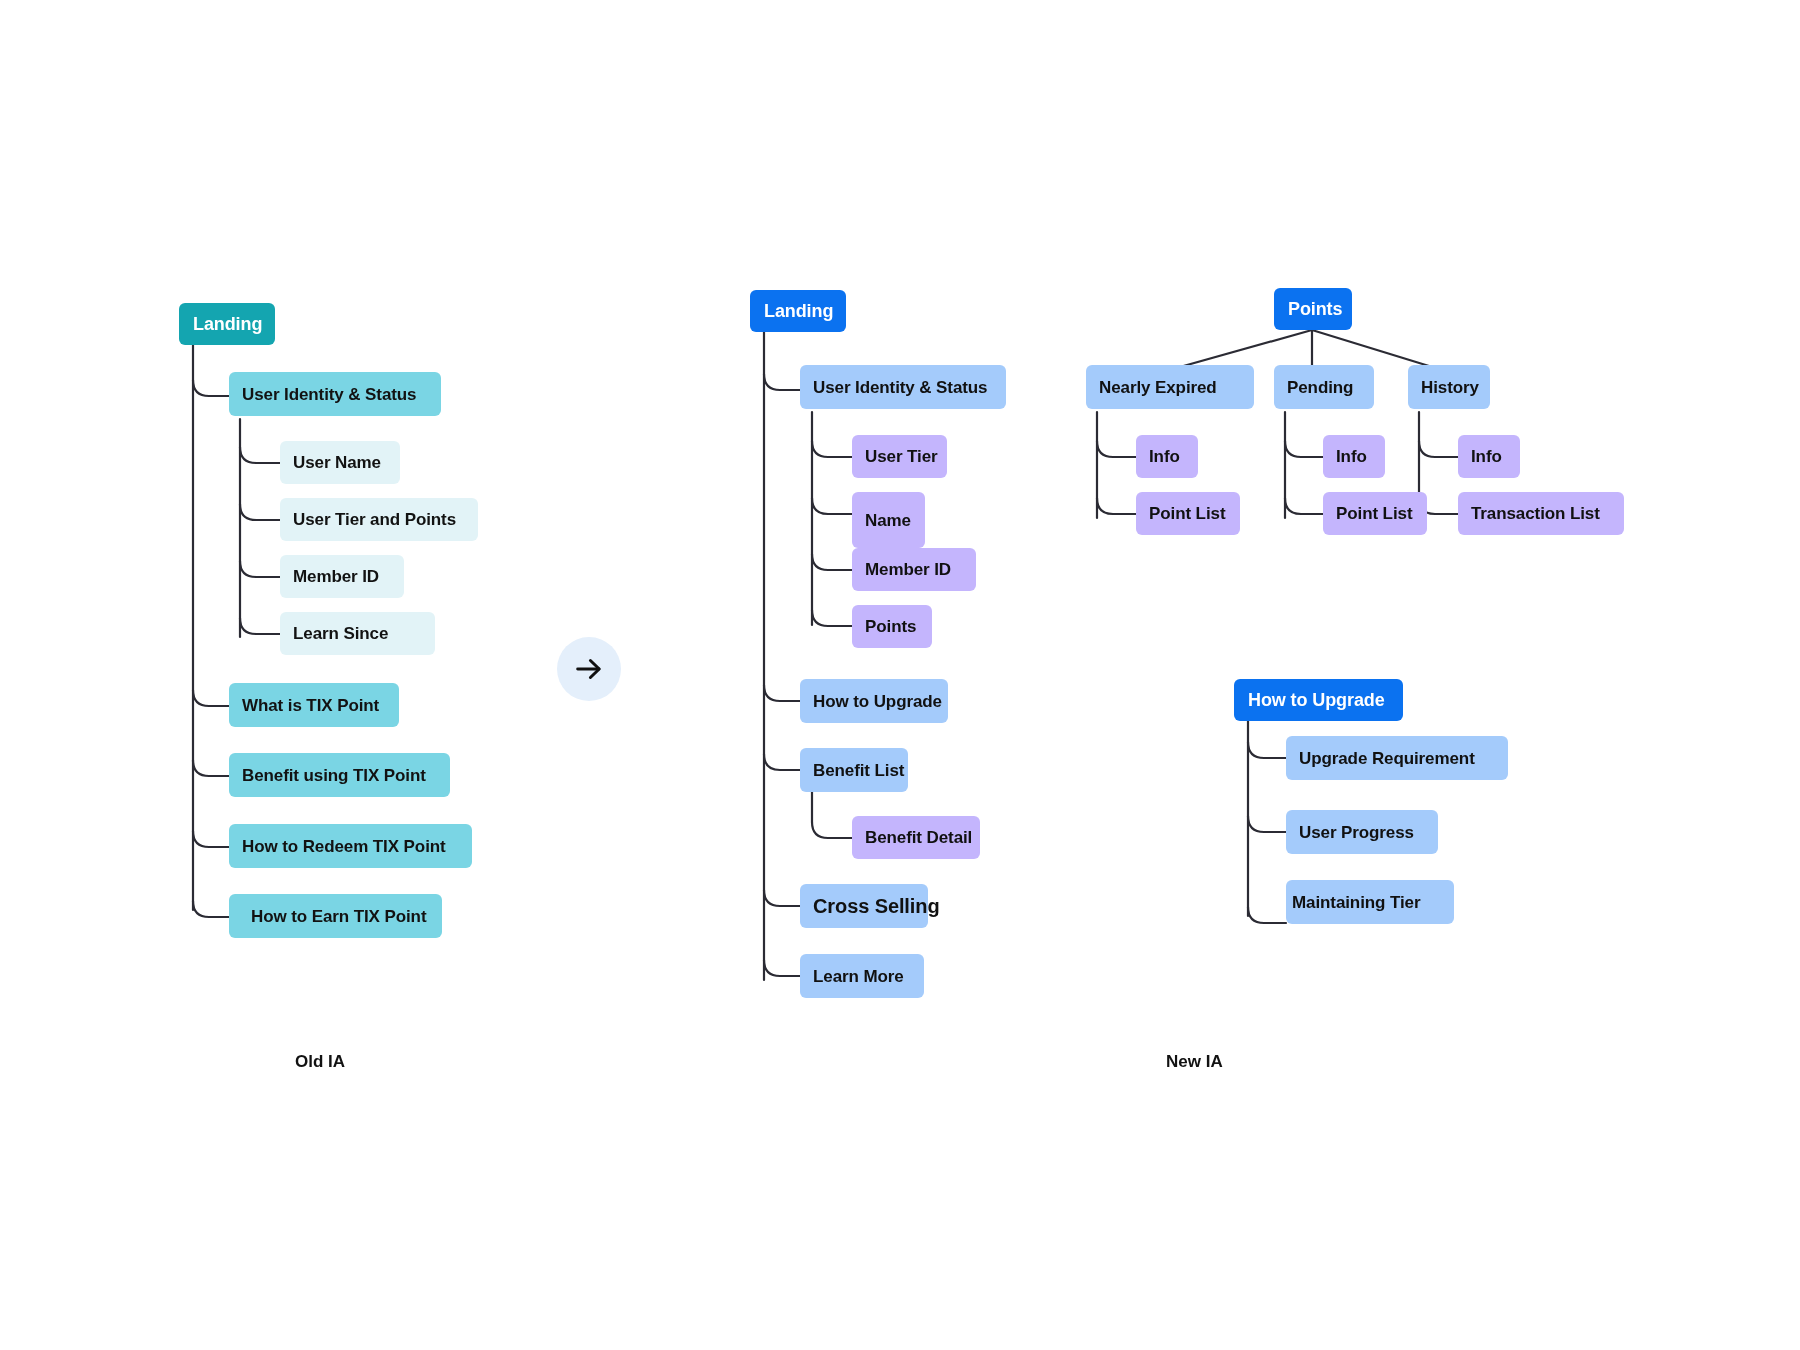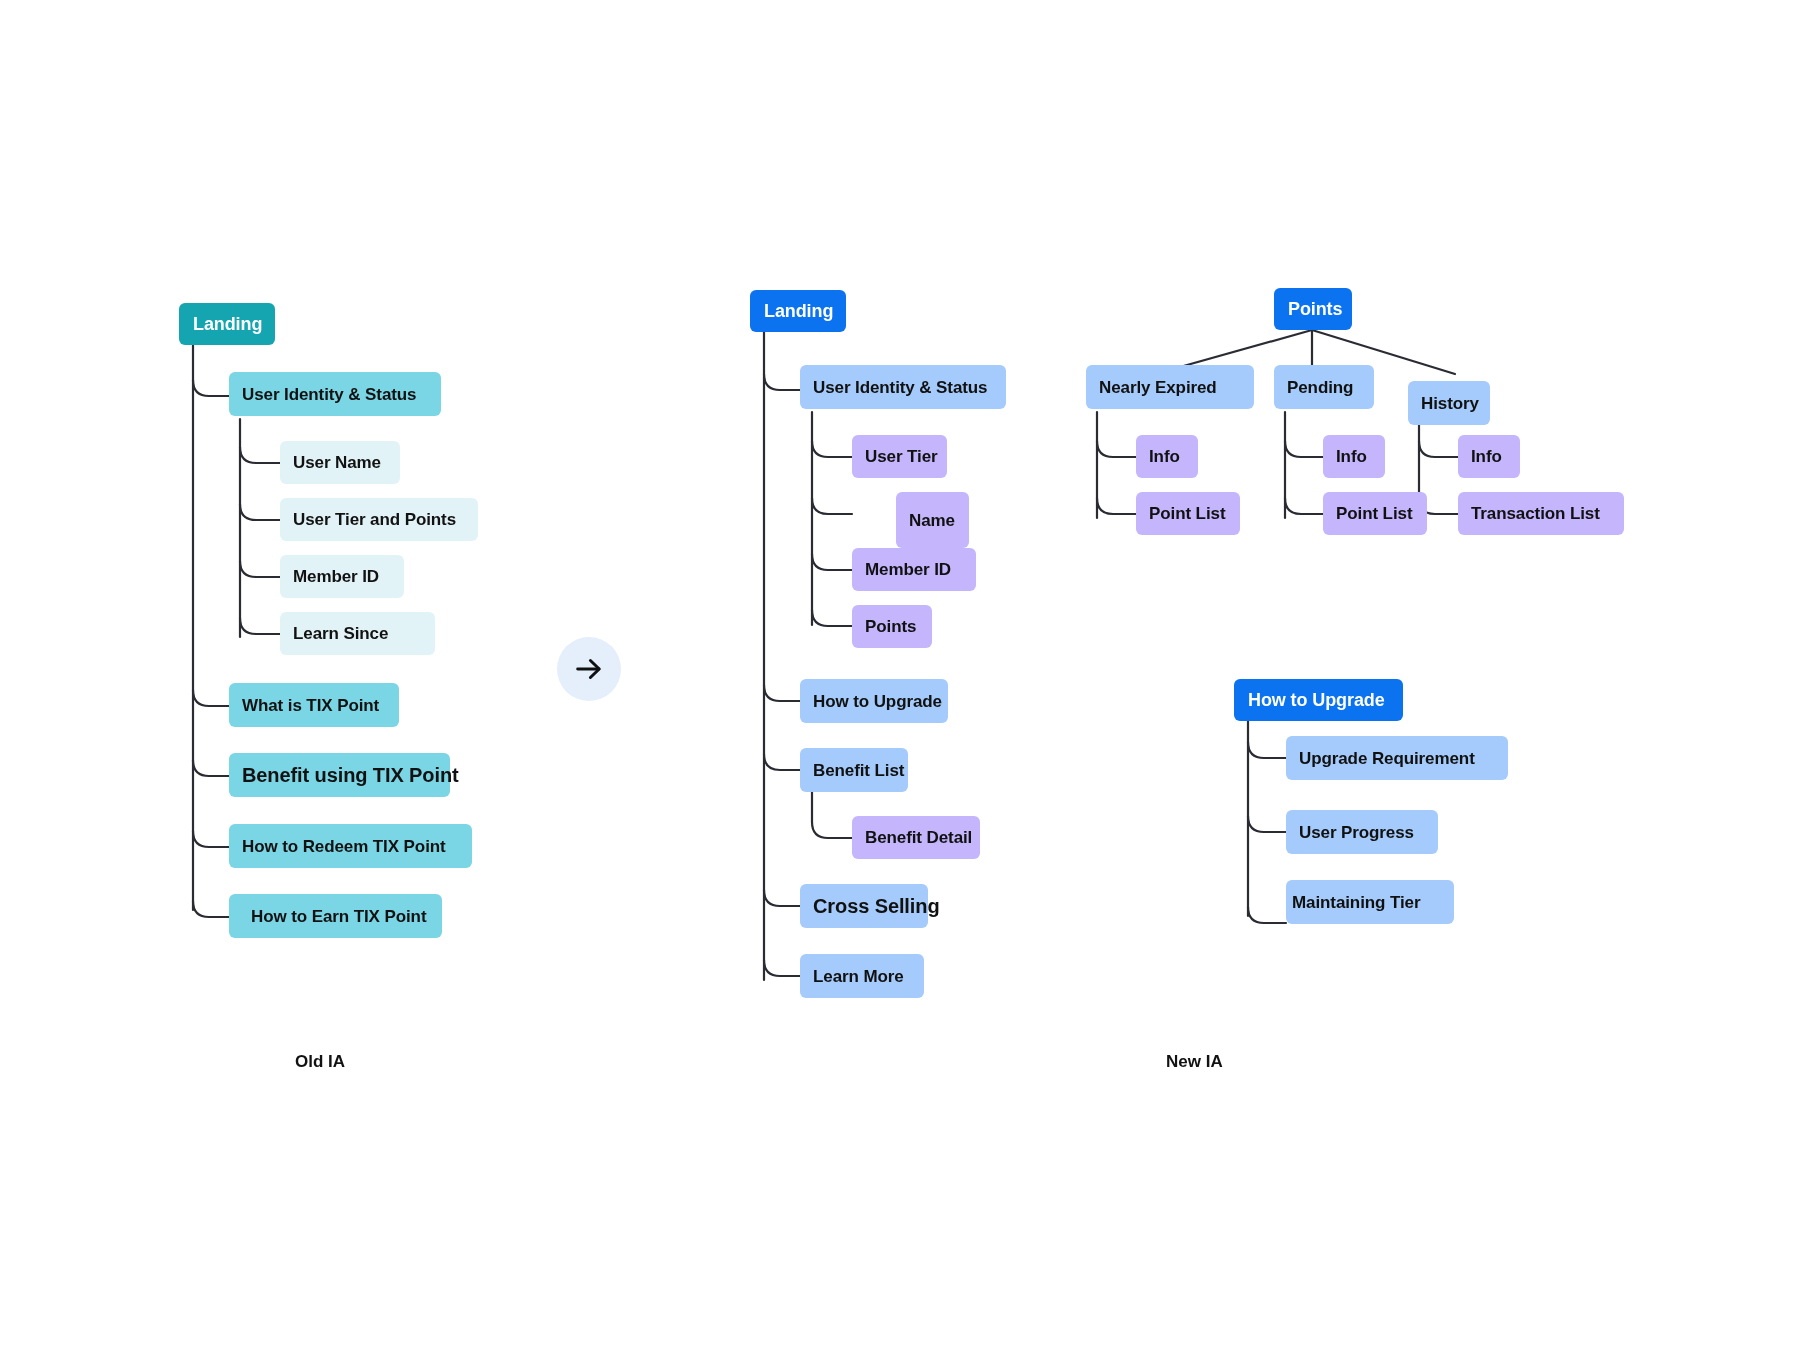--- a/index.html
+++ b/index.html
@@ -160,21 +160,21 @@
   </div>
 
   <div class="node lvl2-old" style="left:280px; top:612px; width:155px; height:43px; padding:0 13px; font-size:17px;">
     <span class="lbl">Learn Since</span>
   </div>
 
   <div class="node lvl1-old" style="left:229px; top:683px; width:170px; height:44px; padding:0 13px; font-size:17px;">
     <span class="lbl">What is TIX Point</span>
   </div>
 
-  <div class="node lvl1-old" style="left:229px; top:753px; width:221px; height:44px; padding:0 13px; font-size:20px;">
+  <div class="node lvl1-old" style="left:229px; top:753px; width:221px; height:44px; padding:0 13px; font-size:17px;">
     <span class="lbl">Benefit using TIX Point</span>
   </div>
 
   <div class="node lvl1-old" style="left:229px; top:824px; width:243px; height:44px; padding:0 13px; font-size:17px;">
     <span class="lbl">How to Redeem TIX Point</span>
   </div>
 
   <div class="node lvl1-old" style="left:229px; top:894px; width:213px; height:44px; padding:0 22px; font-size:17px;">
     <span class="lbl">How to Earn TIX Point</span>
   </div>
@@ -193,21 +193,21 @@
   </div>
 
   <div class="node lvl1-new" style="left:800px; top:365px; width:206px; height:44px; padding:0 13px; font-size:17px;">
     <span class="lbl">User Identity &amp; Status</span>
   </div>
 
   <div class="node lvl2-new" style="left:852px; top:435px; width:95px; height:43px; padding:0 13px; font-size:17px;">
     <span class="lbl">User Tier</span>
   </div>
 
-  <div class="node lvl2-new" style="left:852px; top:492px; width:73px; height:56px; padding:0 13px; font-size:17px;margin-left:44px;">
+  <div class="node lvl2-new" style="left:852px; top:492px; width:73px; height:56px; padding:0 13px; font-size:17px;">
     <span class="lbl">Name</span>
   </div>
 
   <div class="node lvl2-new" style="left:852px; top:548px; width:124px; height:43px; padding:0 13px; font-size:17px;">
     <span class="lbl">Member ID</span>
   </div>
 
   <div class="node lvl2-new" style="left:852px; top:605px; width:80px; height:43px; padding:0 13px; font-size:17px;">
     <span class="lbl">Points</span>
   </div>
@@ -249,21 +249,21 @@
   <div class="node lvl1-new" style="left:1274px; top:365px; width:100px; height:44px; padding:0 13px; font-size:17px;">
     <span class="lbl">Pending</span>
   </div>
   <div class="node lvl2-new" style="left:1323px; top:435px; width:62px; height:43px; padding:0 13px; font-size:17px;">
     <span class="lbl">Info</span>
   </div>
   <div class="node lvl2-new" style="left:1323px; top:492px; width:104px; height:43px; padding:0 13px; font-size:17px;">
     <span class="lbl">Point List</span>
   </div>
 
-  <div class="node lvl1-new" style="left:1408px; top:365px; width:82px; height:44px; padding:1px 13px; font-size:17px;margin-top:16px;">
+  <div class="node lvl1-new" style="left:1408px; top:365px; width:82px; height:44px; padding:1px 13px; font-size:17px;">
     <span class="lbl">History</span>
   </div>
   <div class="node lvl2-new" style="left:1458px; top:435px; width:62px; height:43px; padding:0 13px; font-size:17px;">
     <span class="lbl">Info</span>
   </div>
   <div class="node lvl2-new" style="left:1458px; top:492px; width:166px; height:43px; padding:0 13px; font-size:17px;">
     <span class="lbl">Transaction List</span>
   </div>
 
   <div class="node lvl0-new" style="left:1234px; top:679px; width:169px; height:42px; padding:0 14px; font-size:18px;">

